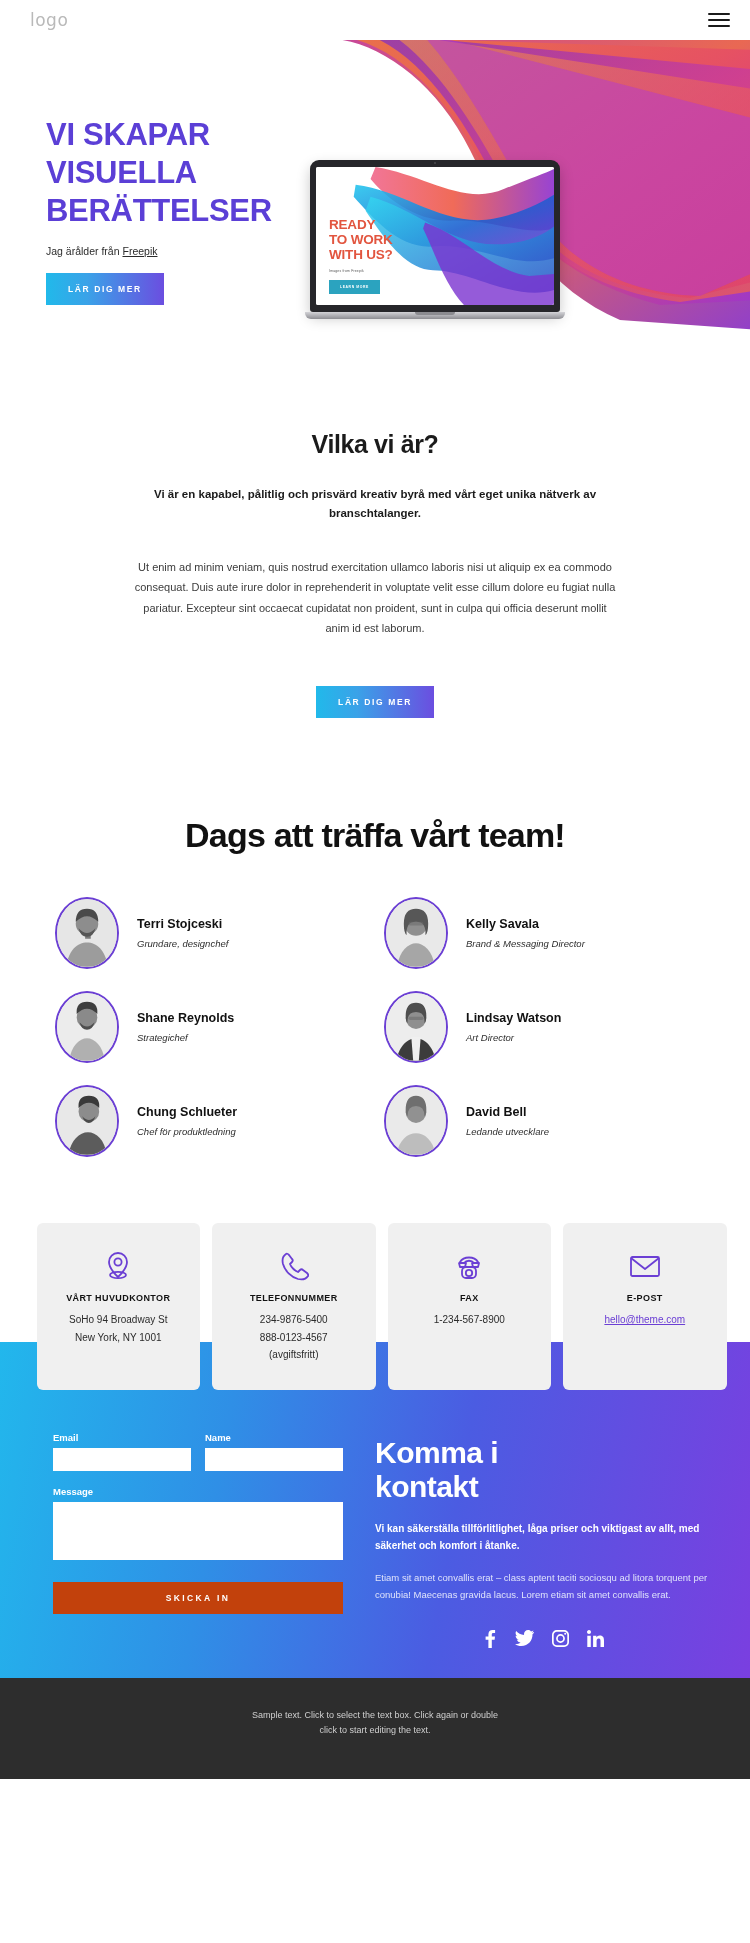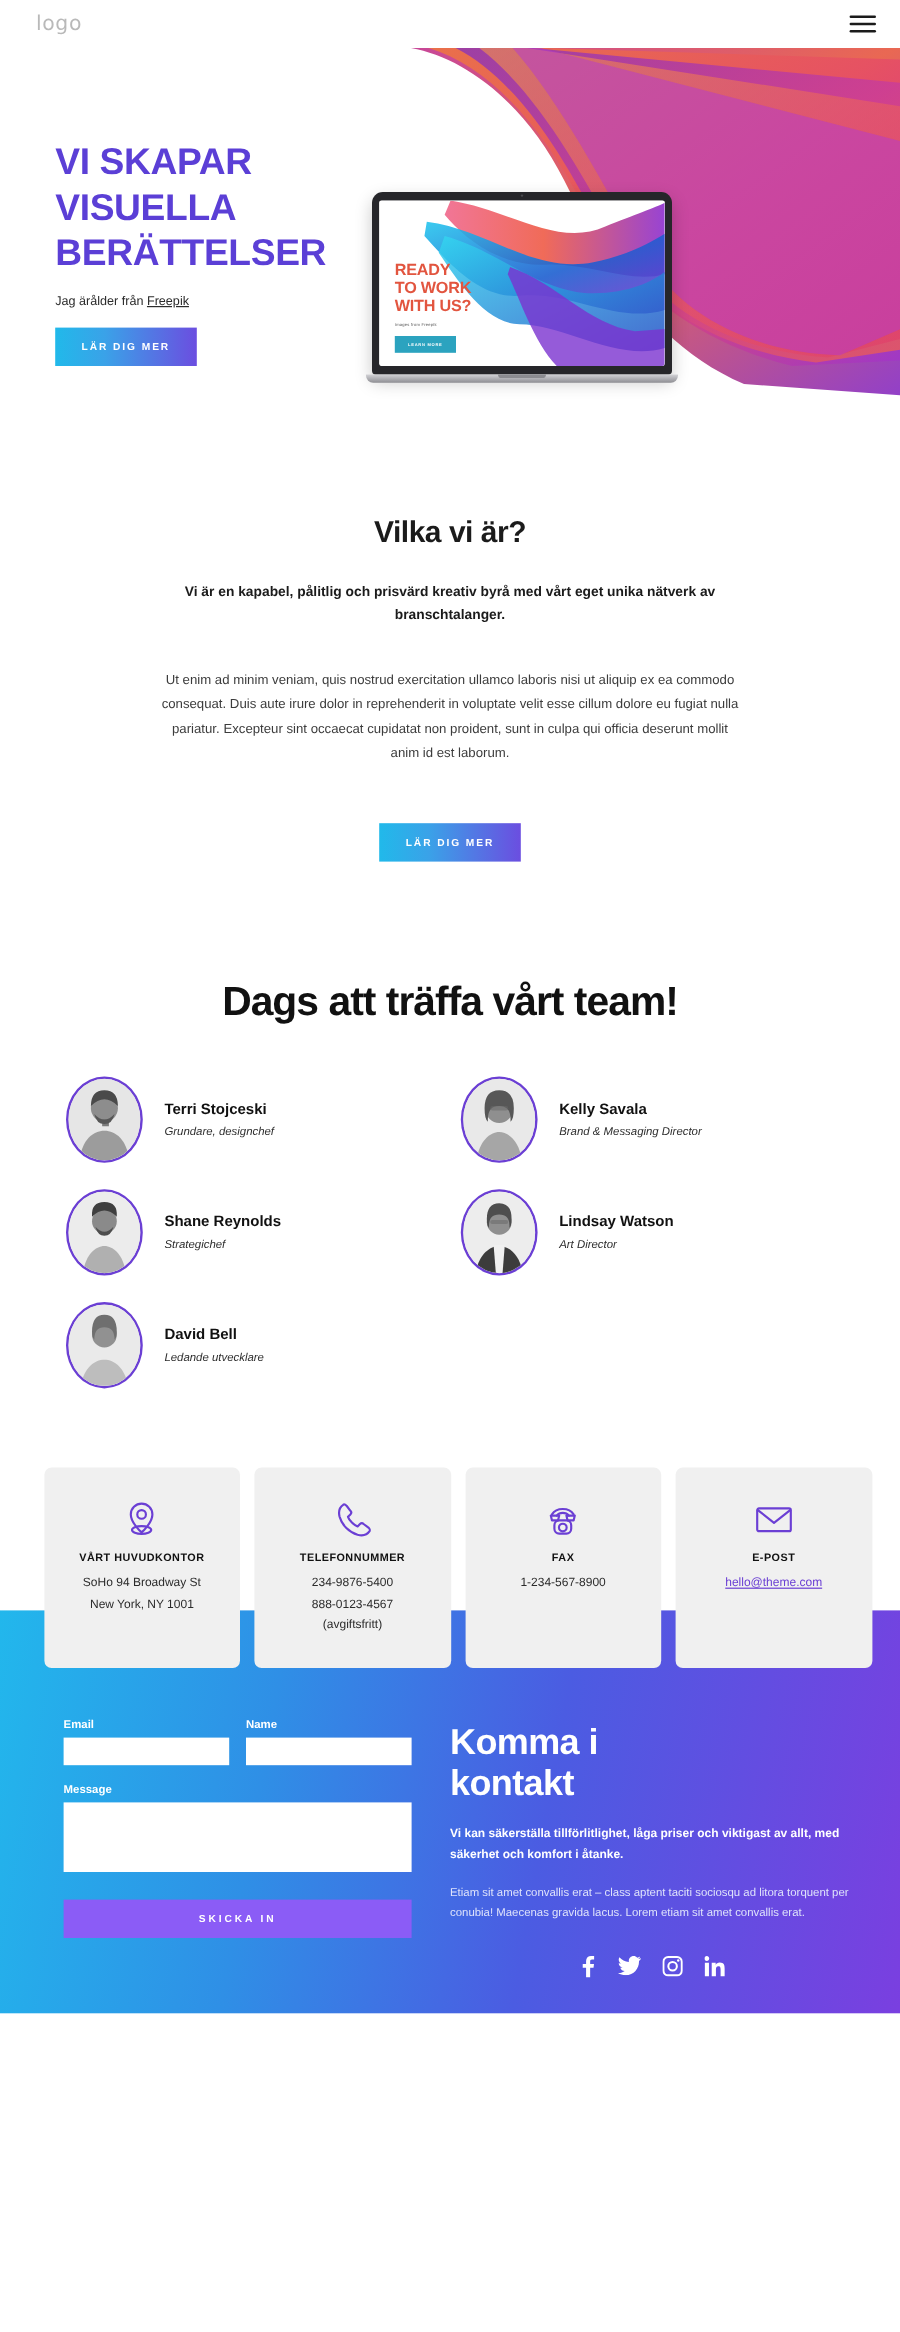--- a/index.html
+++ b/index.html
@@ -325,21 +325,21 @@
     outline: none;
     resize: none;
     font-size: 10px;
     padding: 5px 6px;
     font-family: "Liberation Sans", sans-serif;
   }
   .btn-submit {
     margin-top: 18px;
     width: 100%;
     padding: 11px 0;
-    background: #8b5cf6;
+    background: #c2410c;
     color: #fff;
     border: none;
     font-size: 8.5px;
     font-weight: 700;
     letter-spacing: 2.4px;
     cursor: pointer;
     font-family: "Liberation Sans", sans-serif;
   }
   .form-right { flex: 1; padding-top: 4px; }
   .h2-contact {
@@ -551,20 +551,35 @@
             <path d="M21 24 q0 -14 11 -14 q11 0 11 14 q0 6 -2 8 q1 -12 -9 -12 q-10 0 -9 12 q-2 -2 -2 -8" fill="#4e4e4e"></path>
             <rect x="24" y="25" width="16" height="3.5" rx="1.8" fill="#6a6a6a" opacity=".55"></rect>
           </svg>
         </div>
         <div>
           <div class="m-name">Lindsay Watson</div>
           <div class="m-role">Art Director</div>
         </div>
       </div>
 
+      <div class="member">
+        <div class="avatar">
+          <svg viewBox="0 0 64 72">
+            <rect width="64" height="72" fill="#e8e8e8"></rect>
+            <circle cx="34" cy="26" r="11" fill="#8c8c8c"></circle>
+            <path d="M12 72 c3-16 12-24 21-24 s18 8 20 24 z" fill="#5c5c5c"></path>
+            <path d="M23 22 q11 -11 22 0 q1 -13 -11 -13 q-12 0 -11 13" fill="#3a3a3a"></path>
+            <path d="M27 31 q7 8 14 0 q-2 7 -7 7 q-5 0 -7 -7" fill="#4a4a4a"></path>
+          </svg>
+        </div>
+        <div>
+          <div class="m-name">Chung Schlueter</div>
+          <div class="m-role">Chef för produktledning</div>
+        </div>
+      </div>
 
       <div class="member">
         <div class="avatar">
           <svg viewBox="0 0 64 72">
             <rect width="64" height="72" fill="#eaeaea"></rect>
             <circle cx="32" cy="27" r="11" fill="#919191"></circle>
             <path d="M11 72 c3-16 12-23 21-23 s18 7 21 23 z" fill="#bdbdbd"></path>
             <path d="M21 24 q0 -15 11 -15 q11 0 11 15 q0 5 -2 7 q0 -11 -9 -11 q-9 0 -9 11 q-2 -2 -2 -7" fill="#6f6f6f"></path>
           </svg>
         </div>
@@ -684,14 +699,18 @@
             <svg width="17" height="17" viewBox="0 0 17 17">
                 <path d="M3.8 17H.3V5.7h3.5V17zM2 4.1C.9 4.1 0 3.2 0 2.1S.9 0 2 0s2 .9 2 2.1S3.2 4.1 2 4.1zM17 17h-3.5v-5.5c0-1.3 0-3-1.8-3s-2.1 1.4-2.1 2.9V17H6.1V5.7h3.3v1.5h.1c.5-.9 1.6-1.8 3.3-1.8 3.5 0 4.2 2.3 4.2 5.3V17z"></path>
               </svg>
           </a>
         </div>
       </div>
 
     </div>
   </div>
 
+  <div class="footer">
+    <p>Sample text. Click to select the text box. Click again or double</p>
+    <p>click to start editing the text.</p>
+  </div>
 
 </div>
 
 </body></html>

